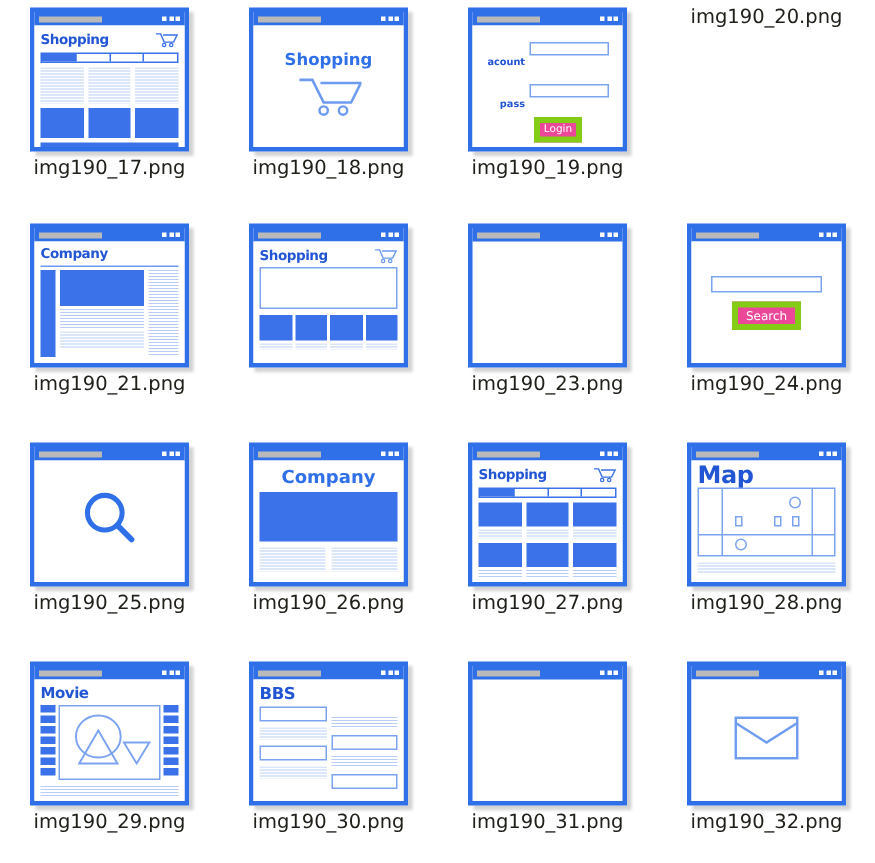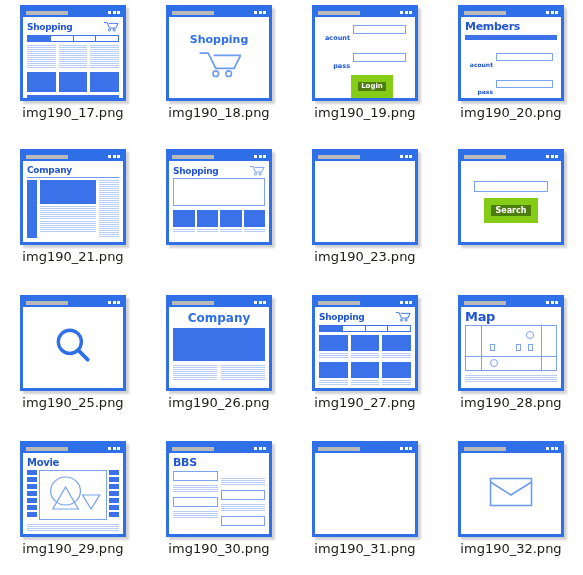--- a/index.html
+++ b/index.html
@@ -87,30 +87,30 @@
   .solid { background: #3b72ea; }
   .lightbox {
     background: linear-gradient(
       to bottom,
       #b9cdf6 0px, #b9cdf6 1px, #ffffff 1px, #ffffff 2px
     );
     background-size: 100% 2px;
   }
   .outline { border: 1px solid #7ba3ef; background: #fff; box-sizing: border-box; }
   .btn {
-    background: #4d7c0f;
+    background: #ec4899;
     color: #fff;
-    font-weight: bold;
+    font-weight: normal;
     font-size: 7px;
     line-height: 9px;
     text-align: center;
     padding: 0 3px;
     display: inline-block;
     white-space: nowrap;
-    border: 7px solid #84cc16;
+    border: 4px solid #84cc16;
     box-sizing: border-box;
   }
   .lbl {
     color: #2255d4;
     font-weight: bold;
     font-size: 6.5px;
     line-height: 8px;
     white-space: nowrap;
     text-align: right;
     margin-top: 16px;
@@ -277,48 +277,20 @@
           <div style="display:flex;justify-content:center;margin-top:5px;margin-left:14px;">
             <span class="btn">Login</span>
           </div>
         </div>
       </div>
     </div>
     <div class="caption">img190_19.png</div>
   </div>
 
   <div class="cell">
-    <div class="win">
-      <div class="titlebar">
-        <div class="tb-bar"></div>
-        <div class="tb-dots">
-            <i></i>
-            <i></i>
-            <i></i>
-          </div>
-      </div>
-      <div class="body">
-        <div class="head" style="font-size:11px;line-height:12px">Members</div>
-        <div class="solid full" style="height:5px;margin-top:2px"></div>
-        <div style="margin-top:5px;padding:0 4px;">
-          <div style="display:flex;align-items:center;gap:3px;margin-bottom:3px;">
-            <div class="lbl" style="width:24px;font-size:6px">acount</div>
-            <div class="outline" style="flex:1;height:8px"></div>
-          </div>
-          <div style="display:flex;align-items:center;gap:3px;">
-            <div class="lbl" style="width:24px;font-size:6px">pass</div>
-            <div class="outline" style="flex:1;height:8px"></div>
-          </div>
-          <div style="display:flex;justify-content:center;margin-top:4px;margin-left:10px;">
-            <span class="btn" style="font-size:6px;line-height:8px">Login</span>
-          </div>
-        </div>
-        <div class="solid full" style="height:5px;margin-top:5px"></div>
-      </div>
-    </div>
     <div class="caption">img190_20.png</div>
   </div>
 
   <div class="cell">
     <div class="win">
       <div class="titlebar">
         <div class="tb-bar"></div>
         <div class="tb-dots">
             <i></i>
             <i></i>
@@ -410,20 +382,21 @@
             <i></i>
           </div>
       </div>
       <div class="body">
         <div class="center-col">
           <div class="outline" style="width:74px;height:11px"></div>
           <span class="btn" style="margin-top:6px;font-size:8px;line-height:11px;padding:0 5px;">Search</span>
         </div>
       </div>
     </div>
+    <div class="caption">img190_24.png</div>
   </div>
 
   <div class="cell">
     <div class="win">
       <div class="titlebar">
         <div class="tb-bar"></div>
         <div class="tb-dots">
             <i></i>
             <i></i>
             <i></i>
@@ -529,21 +502,21 @@
     <div class="win">
       <div class="titlebar">
         <div class="tb-bar"></div>
         <div class="tb-dots">
             <i></i>
             <i></i>
             <i></i>
           </div>
       </div>
       <div class="body">
-        <div class="head" style="font-size:13px;line-height:12px">Map</div>
+        <div class="head" style="font-size:16px;line-height:12px">Map</div>
         <div class="mapbox" style="margin-top:2px">
           <div class="vline" style="left:15px"></div>
           <div class="vline" style="right:14px"></div>
           <div class="hline" style="top:30px"></div>
           <div class="ci" style="left:60px;top:5px"></div>
           <div class="sq" style="left:24px;top:18px"></div>
           <div class="sq" style="left:50px;top:18px"></div>
           <div class="sq" style="left:62px;top:18px"></div>
           <div class="ci" style="left:24px;top:33px"></div>
         </div>

